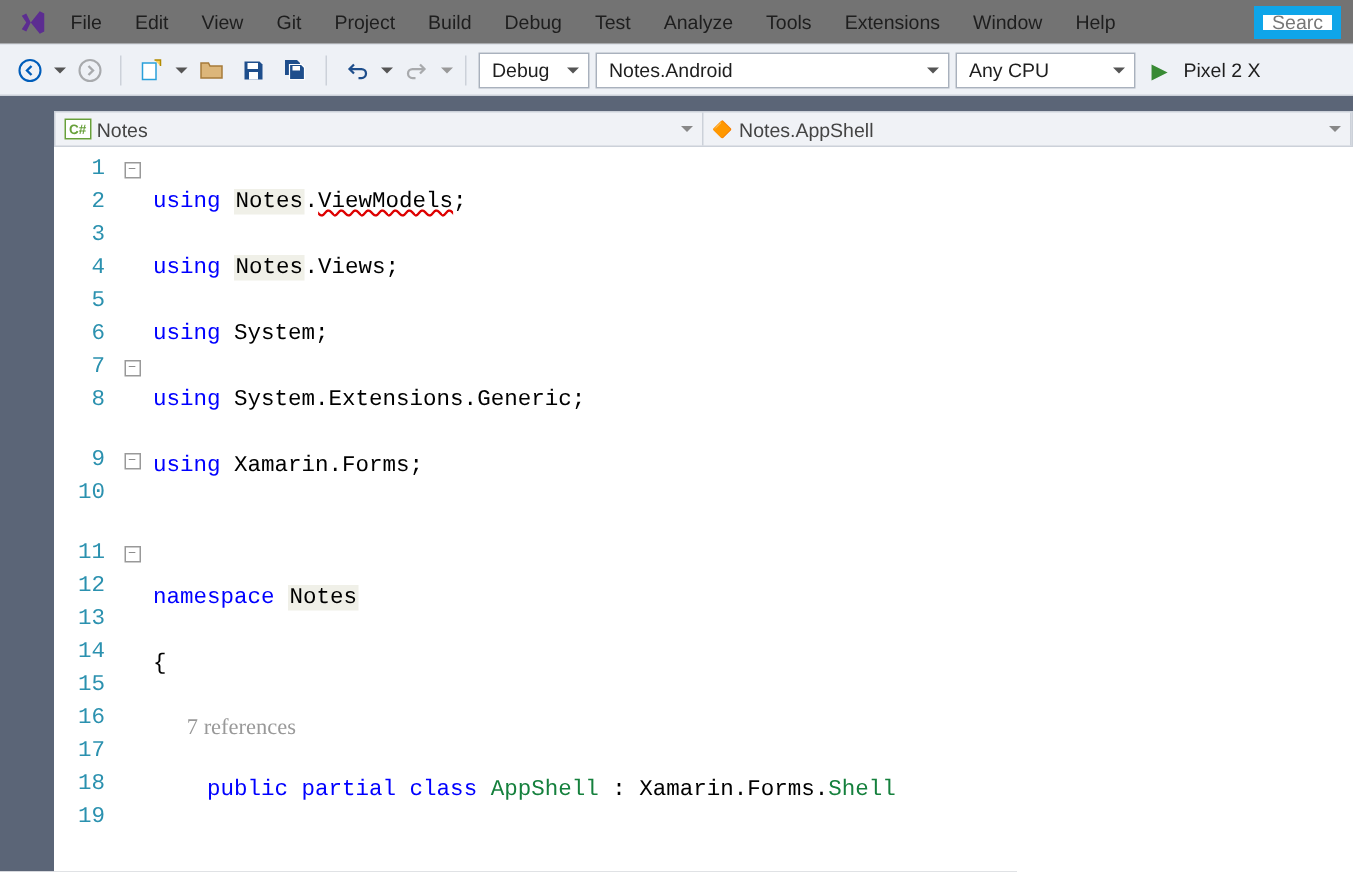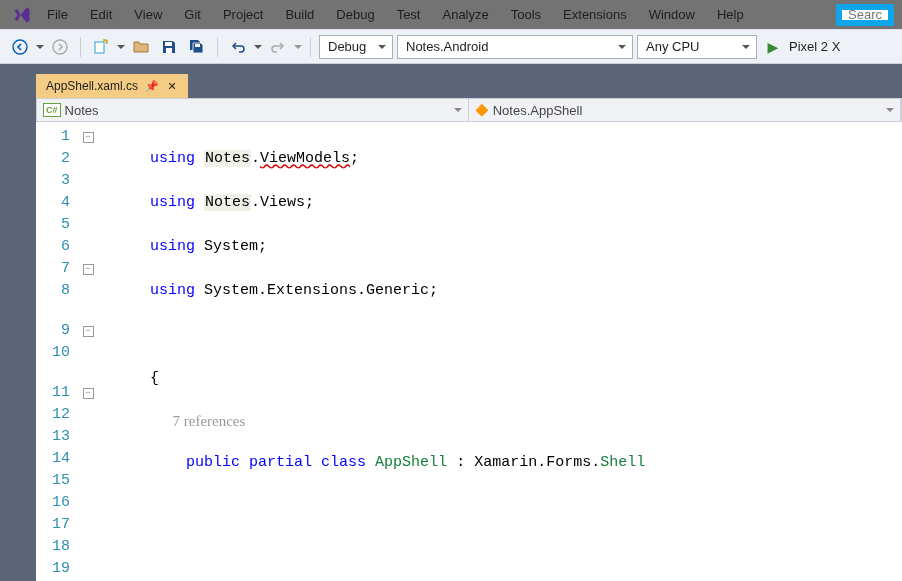--- a/index.html
+++ b/index.html
@@ -24,21 +24,21 @@
   .nav-dd { flex: 1; display: flex; align-items: center; padding: 0 6px; border-right: 1px solid #ccd1d9; position: relative; color: #444; gap: 4px; cursor: pointer; }
   .nav-dd::after { content: ''; position: absolute; right: 6px; top: 50%; width: 0; height: 0; border-left: 4px solid transparent; border-right: 4px solid transparent; border-top: 4px solid #888; transform: translateY(-50%); }
   .cs-badge { background: #fff; border: 1px solid #68a03b; color: #68a03b; font-size: 9px; font-weight: bold; padding: 0 2px; line-height: 12px; }
   .method-icon { color: #b08000; font-size: 11px; }
   .code-area { flex: 1; background: #fff; display: flex; font-family: Consolas, 'Courier New', monospace; font-size: 15px; line-height: 22px; overflow: hidden; }
   .gutter { width: 44px; text-align: right; color: #2b91af; padding: 4px 10px 0 0; user-select: none; }
   .gutter div { height: 22px; }
   .fold-col { width: 16px; padding-top: 4px; color: #888; user-select: none; }
   .fold-col div { height: 22px; display: flex; align-items: center; justify-content: center; font-size: 10px; position: relative; }
   .fold-box { width: 11px; height: 11px; border: 1px solid #999; background: #fff; display: flex; align-items: center; justify-content: center; font-size: 9px; line-height: 1; cursor: pointer; }
-  .code-lines { flex: 1; padding: 4px 0 0 6px; white-space: pre; color: #000; margin-left: 48px; }
+  .code-lines { flex: 1; padding: 4px 0 0 6px; white-space: pre; color: #000; }
   .code-lines > div { height: 22px; position: relative; }
   .kw { color: #0000ff; }
   .cls { color: #15803d; }
   .hlref { background: #f0f0e8; padding: 0 1px; }
   .codelens { color: #999; font-size: 15px; font-family: 'Segoe UI'; height: 18px !important; line-height: 18px; }
   .squiggle { text-decoration: underline wavy #d00; text-decoration-skip-ink: none; }
   .hl-line { position: absolute; left: 0; right: 0; top: 0; bottom: 0; background: #f5f7fb; z-index: -1; }
 </style>
 </head>
 <body>
@@ -126,27 +126,20 @@
   <div class="tb-dropdown" style="min-width:236px">Notes.Android</div>
   <div class="tb-dropdown" style="min-width:120px">Any CPU</div>
   <div class="tb-btn tb-play">▶</div>
   <div style="color:#1e1e1e">Pixel 2 X</div>
 </div>
 
 <div class="toolbox-tab">Toolbox</div>
 
 <div class="main-area">
   <div class="editor-region">
-    <div class="tab-strip">
-      <div class="file-tab">
-        <span>AppShell.xaml.cs</span>
-        <span class="pin-icon">📌</span>
-        <span class="close-icon">✕</span>
-      </div>
-    </div>
     <div class="nav-bar">
       <div class="nav-dd">
         <span class="cs-badge">C#</span>
         <span>Notes</span>
       </div>
       <div class="nav-dd">
         <span class="method-icon">🔶</span>
         <span>Notes.AppShell</span>
       </div>
     </div>
@@ -203,21 +196,23 @@
           <div></div>
           <div></div>
           <div></div>
           <div></div>
       </div>
       <div class="code-lines">
 <div><span class="kw">using</span> <span class="hlref">Notes</span>.<span class="squiggle">ViewModels</span>;</div>
 <div><span class="kw">using</span> <span class="hlref">Notes</span>.<span>Views</span>;</div>
 <div><span class="kw">using</span> <span>System</span>;</div>
 <div><span class="kw">using</span> <span>System</span>.<span>Extensions</span>.<span>Generic</span>;</div>
+<div><span class="kw">using</span> <span>Xamarin</span>.<span>Forms</span>;</div>
 <div></div>
+<div><span class="hl-line"></span><span class="kw">namespace</span> <span class="hlref">Notes</span></div>
 <div>{</div>
 <div class="codelens">      <span>7 references</span></div>
 <div>    <span class="kw">public</span> <span class="kw">partial</span> <span class="kw">class</span> <span class="cls">AppShell</span> : <span>Xamarin</span>.<span>Forms</span>.<span class="cls">Shell</span></div>
 
 
 
 
 
 
 

